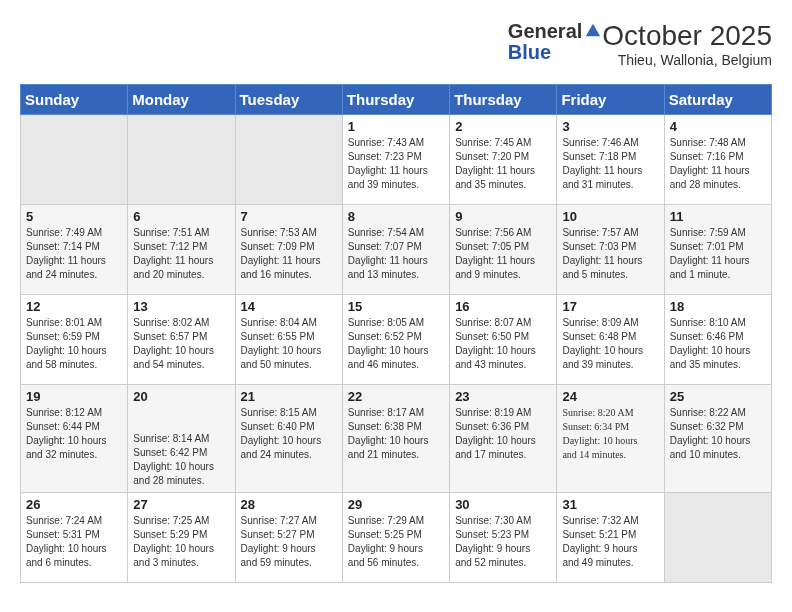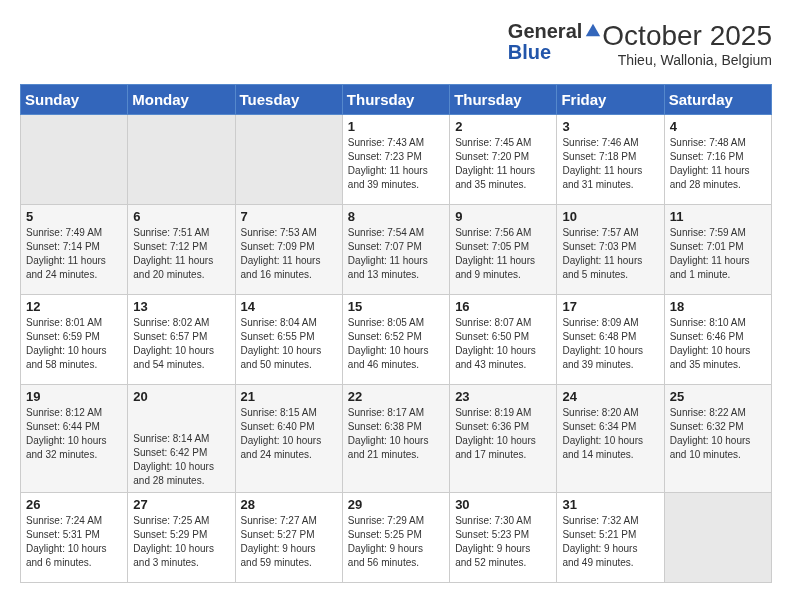--- a/index.html
+++ b/index.html
@@ -289,21 +289,21 @@
         </td>
         <td>
           <span class="day-num">23</span>
           <div class="day-info" style="white-space: pre-line;">Sunrise: 8:19 AM
 Sunset: 6:36 PM
 Daylight: 10 hours
 and 17 minutes.</div>
         </td>
         <td>
           <span class="day-num">24</span>
-          <div class="day-info" style="white-space: pre-line;">Sunrise: 8:20 AM
+          <div class="day-info" style="white-space: pre-line; font-family: Liberation Serif, serif;">Sunrise: 8:20 AM
 Sunset: 6:34 PM
 Daylight: 10 hours
 and 14 minutes.</div>
         </td>
         <td>
           <span class="day-num">25</span>
           <div class="day-info" style="white-space: pre-line;">Sunrise: 8:22 AM
 Sunset: 6:32 PM
 Daylight: 10 hours
 and 10 minutes.</div>

